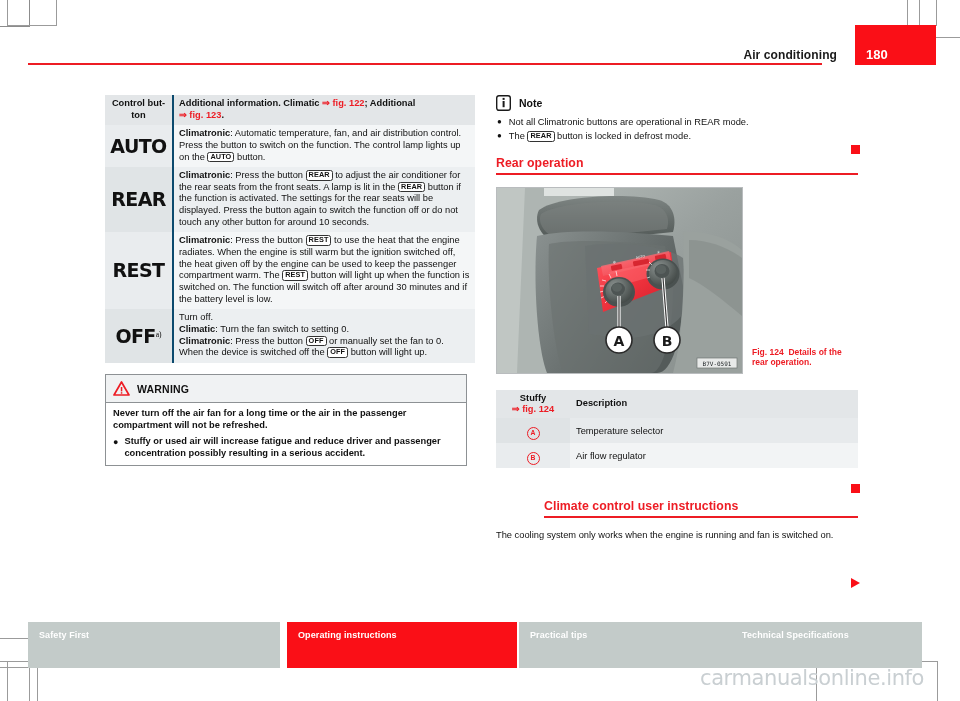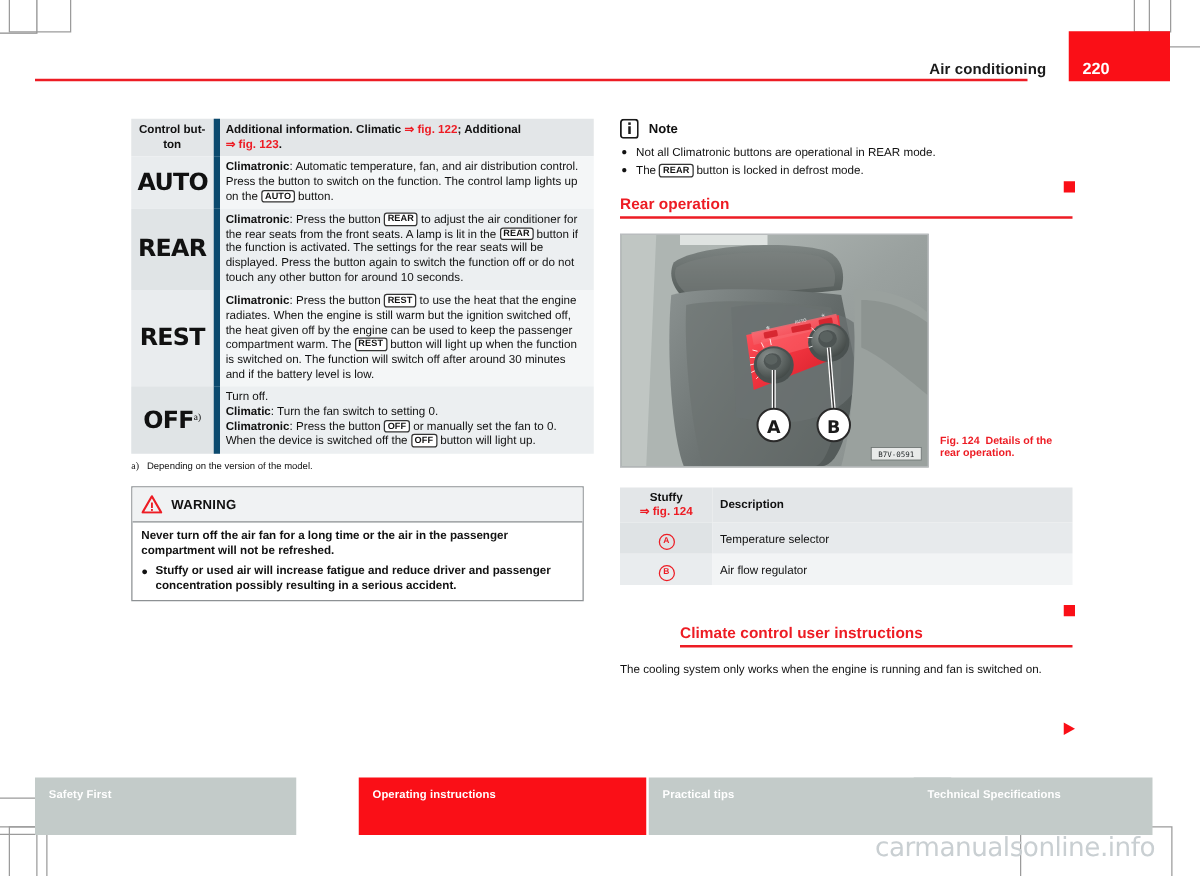--- a/index.html
+++ b/index.html
@@ -22,21 +22,21 @@
   .hdr-pagenum{position:absolute;left:866px;top:47px;font-size:13px;font-weight:bold;color:#ffffff;}
 
   
   .col-left{position:absolute;left:105px;top:95px;width:370px;}
   .col-right{position:absolute;left:496px;top:95px;width:362px;}
 
   
   table.ctrl{border-collapse:collapse;width:370px;table-layout:fixed;}
   table.ctrl td{vertical-align:top;padding:3px 5px 4px 5px;}
   .hdrow td{background:#e3e6e8;font-weight:bold;font-size:9.3px;line-height:11.6px;color:#111;padding-top:4px;padding-bottom:4px;}
-  .c-btn{width:68px;text-align:center;background:#e9ecee;border-right:5px solid #0c4a6e;}
+  .c-btn{width:68px;text-align:center;background:#e9ecee;border-right:2px solid #0c4a6e;}
   .hdrow .c-btn{text-align:center;}
   .c-desc{background:#f4f6f7;font-size:9.3px;line-height:11.65px;color:#111;}
   .rowA .c-btn{background:#e9ecee;}
   .rowA .c-desc{background:#f4f6f7;}
   .rowB .c-btn{background:#e0e4e6;}
   .rowB .c-desc{background:#eceff1;}
   .bigbtn{font-family:"DejaVu Sans", sans-serif;font-weight:bold;font-size:19px;letter-spacing:-.6px;color:#111;display:inline-block;padding-top:0px;}
   .btncell{text-align:center;}
   .sup{font-size:7.5px;font-weight:normal;vertical-align:super;font-family:"Liberation Serif",serif;}
   .b{font-weight:bold;}
@@ -116,21 +116,21 @@
   <div class="cm2" style="left:907px;top:-22px;width:28px;height:46px;"></div>
   <div class="cm2" style="left:919px;top:-22px;width:60px;height:58px;"></div>
   <div class="cm2" style="left:-22px;top:638px;width:50px;height:28px;"></div>
   <div class="cm2" style="left:-22px;top:661px;width:50px;height:60px;"></div>
   <div class="cm2" style="left:7px;top:661px;width:29px;height:60px;"></div>
   <div class="cm2" style="left:816px;top:661px;width:120px;height:60px;"></div>
 
   <div class="hdr-rule"></div>
   <div class="hdr-title">Air conditioning</div>
   <div class="hdr-pagebox"></div>
-  <div class="hdr-pagenum">220</div>
+  <div class="hdr-pagenum">180</div>
 
   <div class="col-left">
 
     <table class="ctrl">
       <colgroup>
           <col style="width:68px;">
           <col style="width:302px;">
         </colgroup>
       <tbody>
         <tr class="hdrow">
@@ -173,23 +173,20 @@
           </td>
           <td class="c-desc">
             <span>Turn off.</span><br>
             <span class="b">Climatic</span>: Turn the fan switch to setting 0.<br>
             <span class="b">Climatronic</span>: Press the button <span class="keycap">OFF</span> or manually set the fan to 0. When the device is switched off the <span class="keycap">OFF</span> button will light up.
           </td>
         </tr>
       </tbody>
     </table>
 
-    <div class="fnote">
-      <span class="fmark">a)</span>&nbsp;&nbsp;&nbsp;<span>Depending on the version of the model.</span>
-    </div>
 
     <div class="warnbox">
       <div class="warnhead">
         <span>
           <svg width="17" height="15" viewBox="0 0 17 15">
             <path d="M8.5 1 L16 14 L1 14 Z" fill="none" stroke="#ed1c24" stroke-width="1.7" stroke-linejoin="round"></path>
             <rect x="7.8" y="6" width="1.5" height="4.4" fill="#ed1c24"></rect>
             <rect x="7.8" y="11.2" width="1.5" height="1.5" fill="#ed1c24"></rect>
           </svg>
         </span>
@@ -378,21 +375,21 @@
     </div>
 
     <div class="bodyp">The cooling system only works when the engine is running and fan is switched on.</div>
   </div>
 
   <div class="sqmark" style="left:851px;top:145px;"></div>
   <div class="sqmark" style="left:851px;top:484px;"></div>
   <div class="trimark" style="left:851px;top:578px;"></div>
 
   <div class="footer">
-    <div class="ftab" style="left:0px;width:209px;">
+    <div class="ftab" style="left:0px;width:252px;">
       <span>Safety First</span>
     </div>
     <div class="ftab active" style="left:259px;width:230px;">
       <span>Operating instructions</span>
     </div>
     <div class="ftab" style="left:491px;width:242px;">
       <span>Practical tips</span>
     </div>
     <div class="ftab" style="left:703px;width:191px;">
       <span>Technical Specifications</span>

